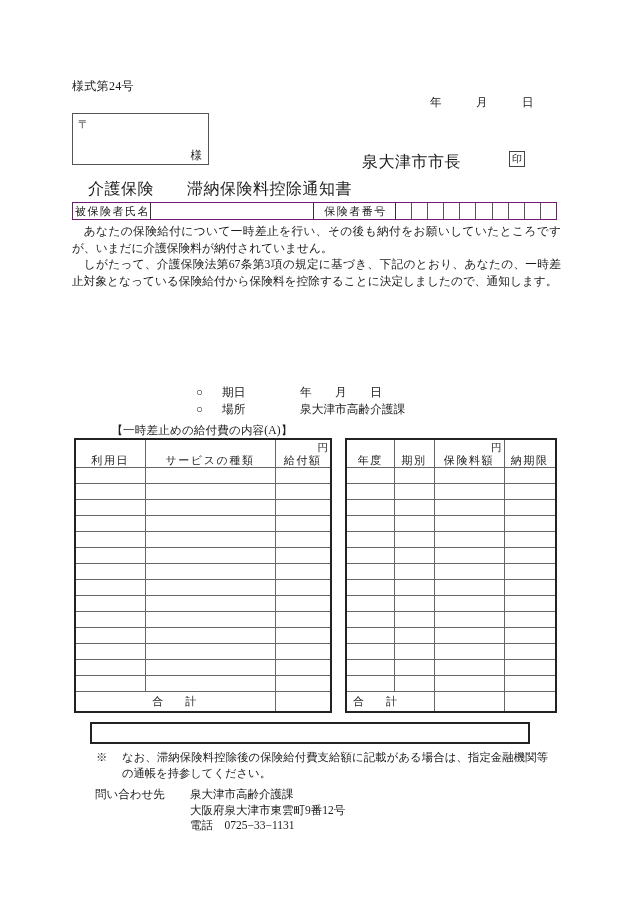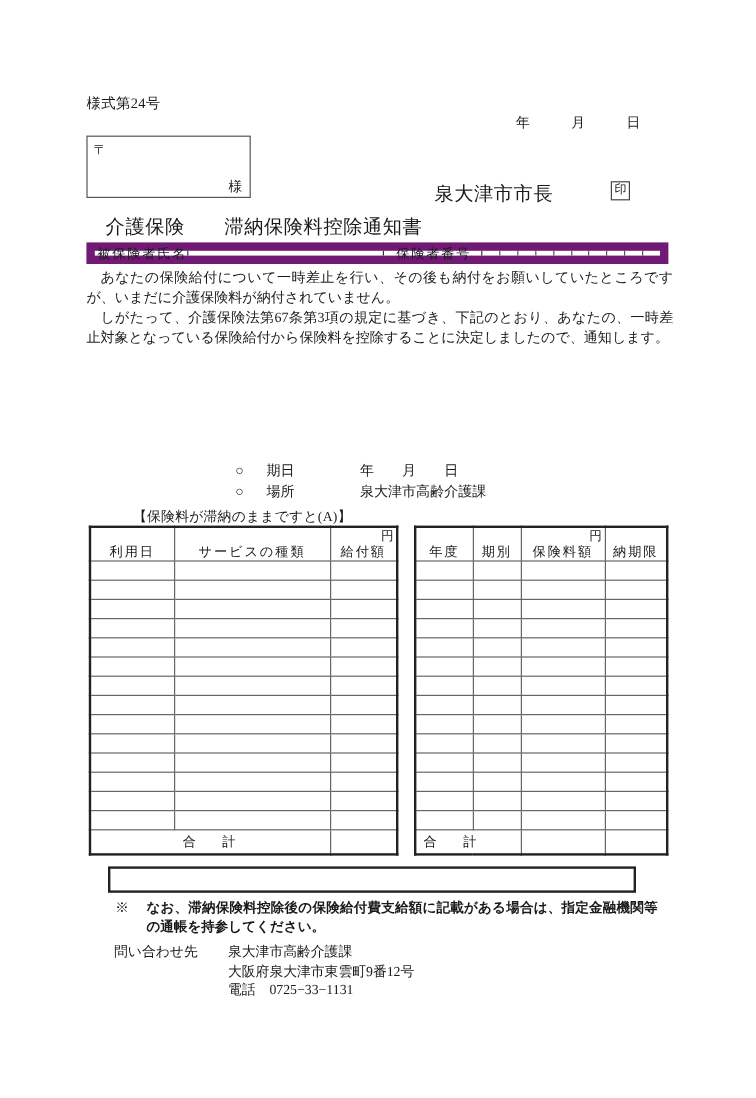--- a/index.html
+++ b/index.html
@@ -90,21 +90,21 @@
   }
 
   
   .insured-row {
     position: absolute;
     left: 72px;
     top: 202px;
     width: 485px;
     height: 18px;
     display: flex;
-    border: 7px solid #701a75;
+    border: 1px solid #701a75;
     box-sizing: border-box;
     font-size: 11px;
   }
   .insured-row .cell {
     border-right: 1px solid #333;
     box-sizing: border-box;
     display: flex;
     align-items: center;
     justify-content: center;
     letter-spacing: 1.5px;
@@ -244,21 +244,20 @@
   }
   .note .n-mark {
     position: absolute;
     left: 0; top: 0;
   }
   .note .n-text {
     display: block;
     padding-left: 26px;
     text-align: justify;
     text-justify: inter-ideograph;
-    font-weight: bold;
   }
 
   
   .contact {
     position: absolute;
     left: 95px;
     top: 787px;
     font-size: 11.5px;
     line-height: 15.5px;
     display: flex;
@@ -312,21 +311,21 @@
       <span class="key">期日</span>
       <span class="val">年　　月　　日</span>
     </div>
     <div class="row">
       <span class="mark">○</span>
       <span class="key">場所</span>
       <span class="val">泉大津市高齢介護課</span>
     </div>
   </div>
 
-  <div class="cap cap-a">【保険料が滞納のままですと(A)】</div>
+  <div class="cap cap-a">【一時差止めの給付費の内容(A)】</div>
 
   <table class="tbl" id="table-a">
     <colgroup>
         <col style="width:70px">
         <col style="width:130px">
         <col style="width:56px">
       </colgroup>
     <thead>
       <tr>
         <th>

